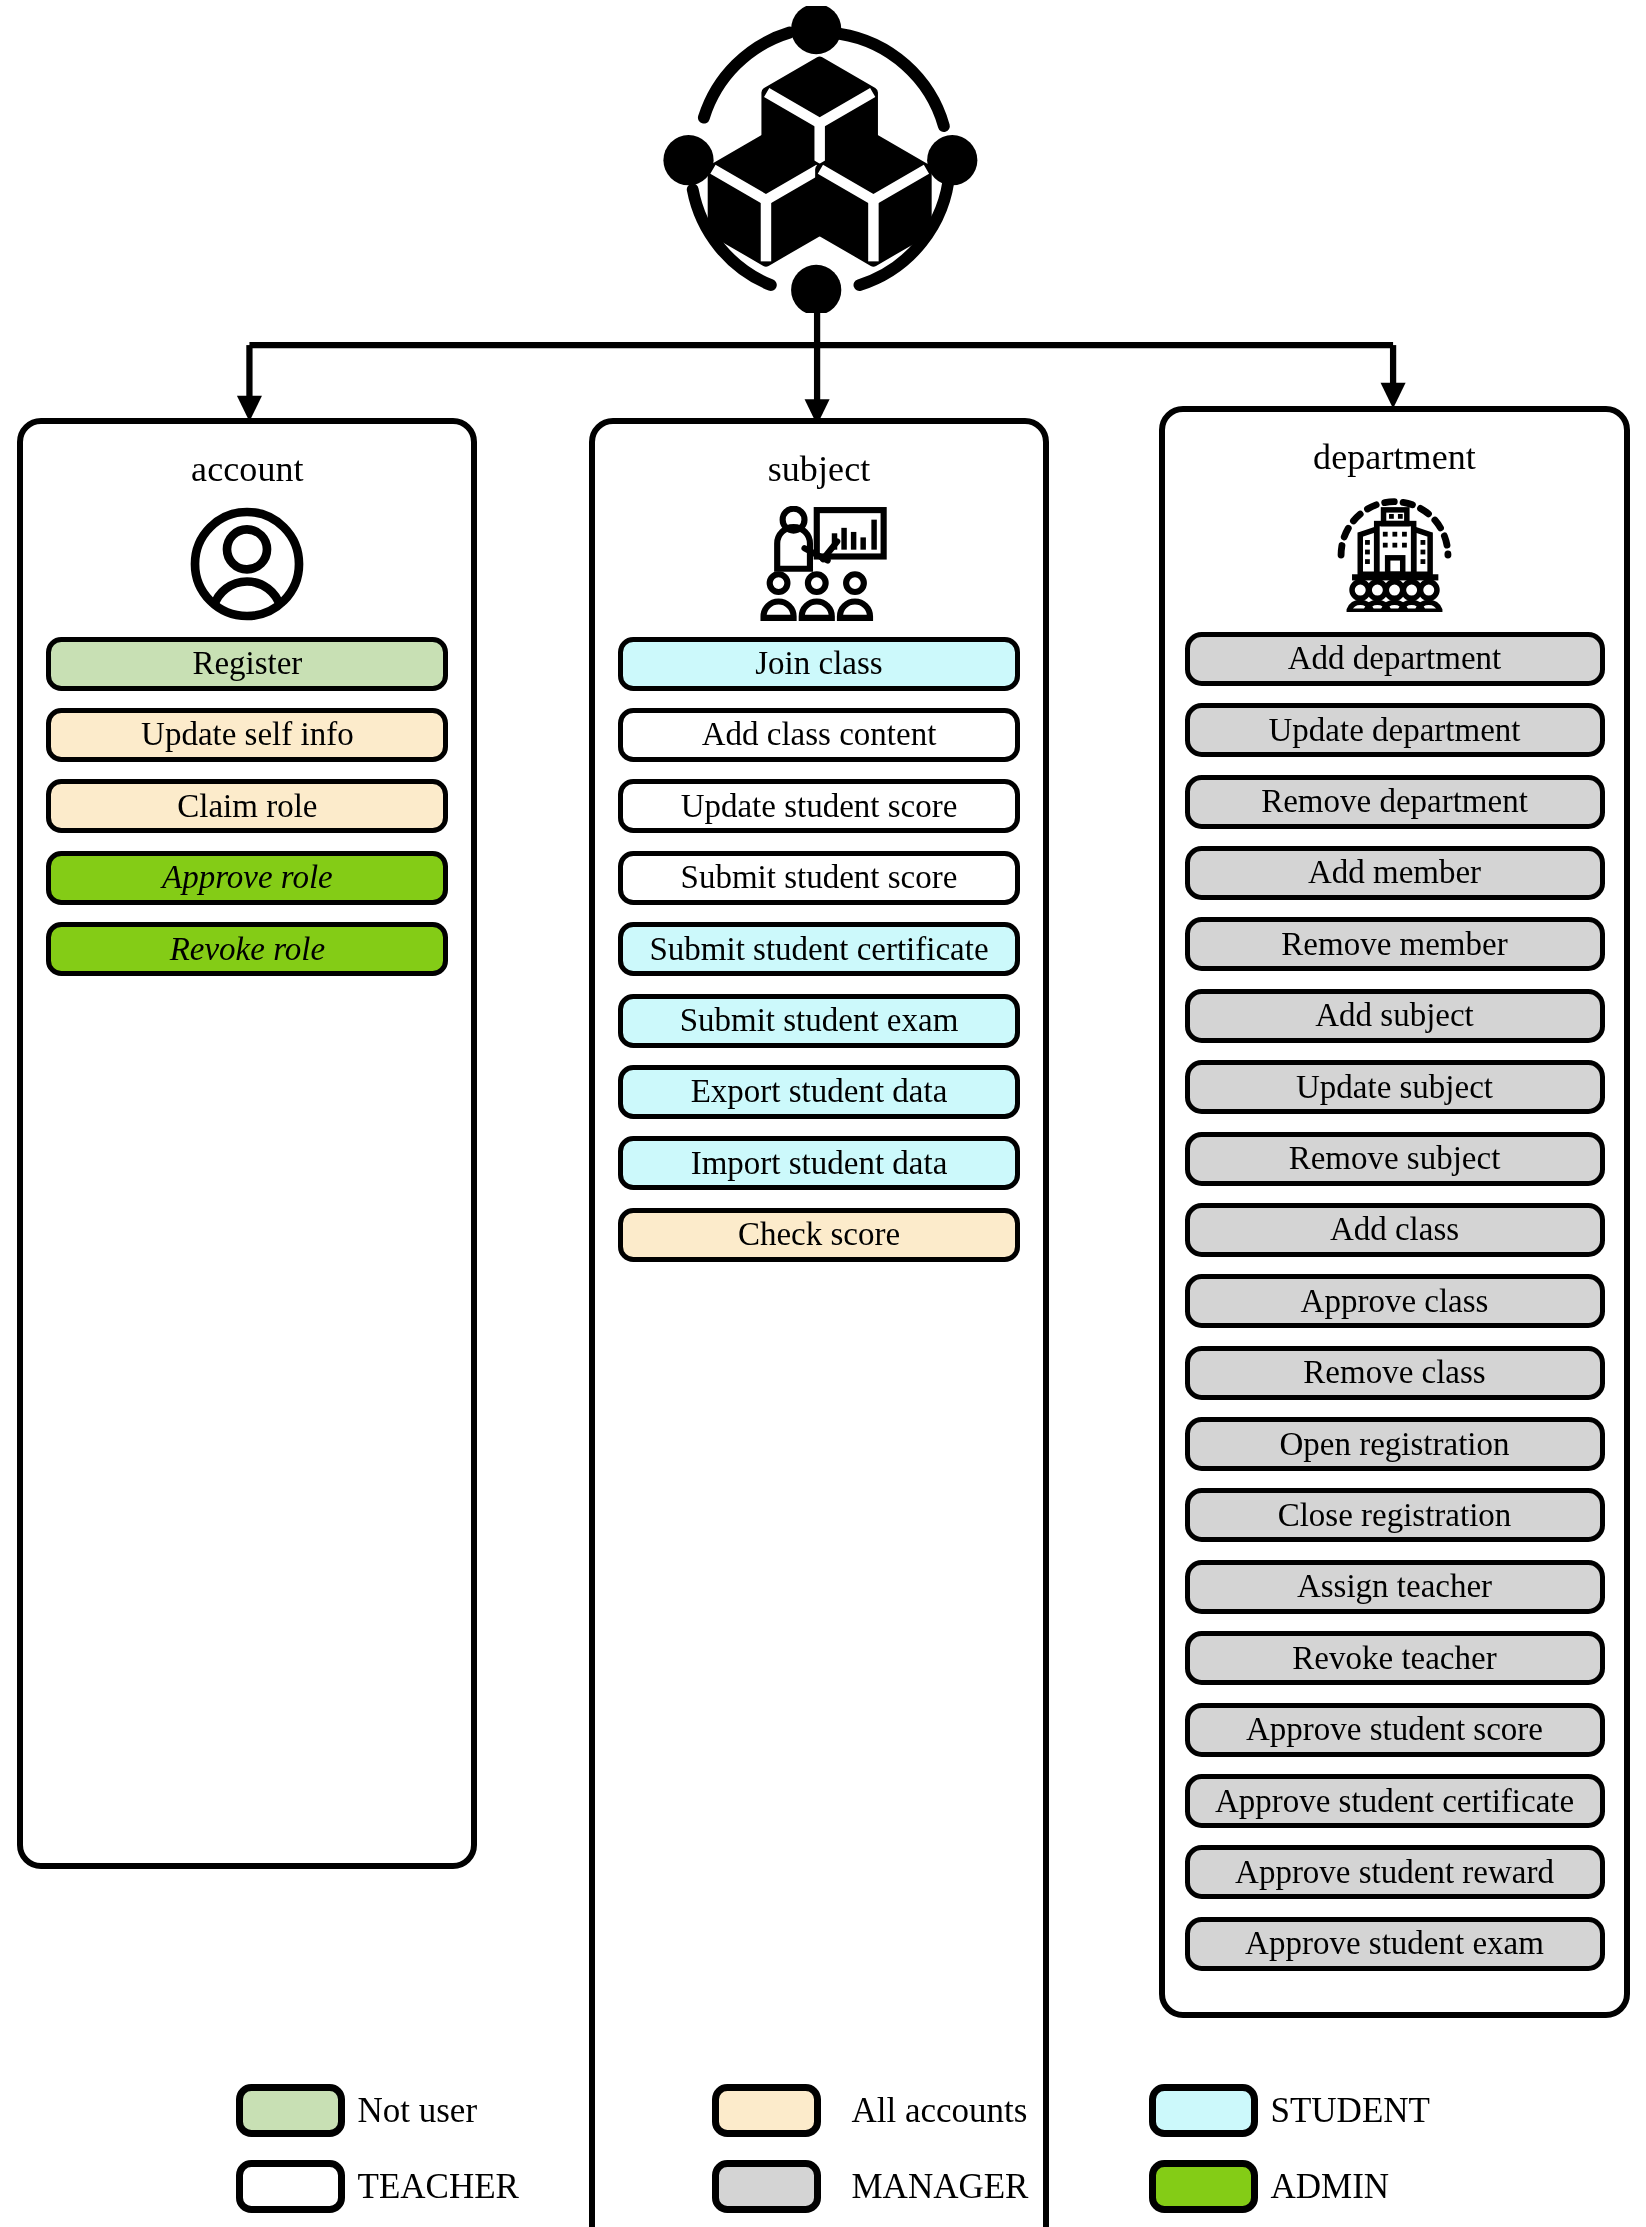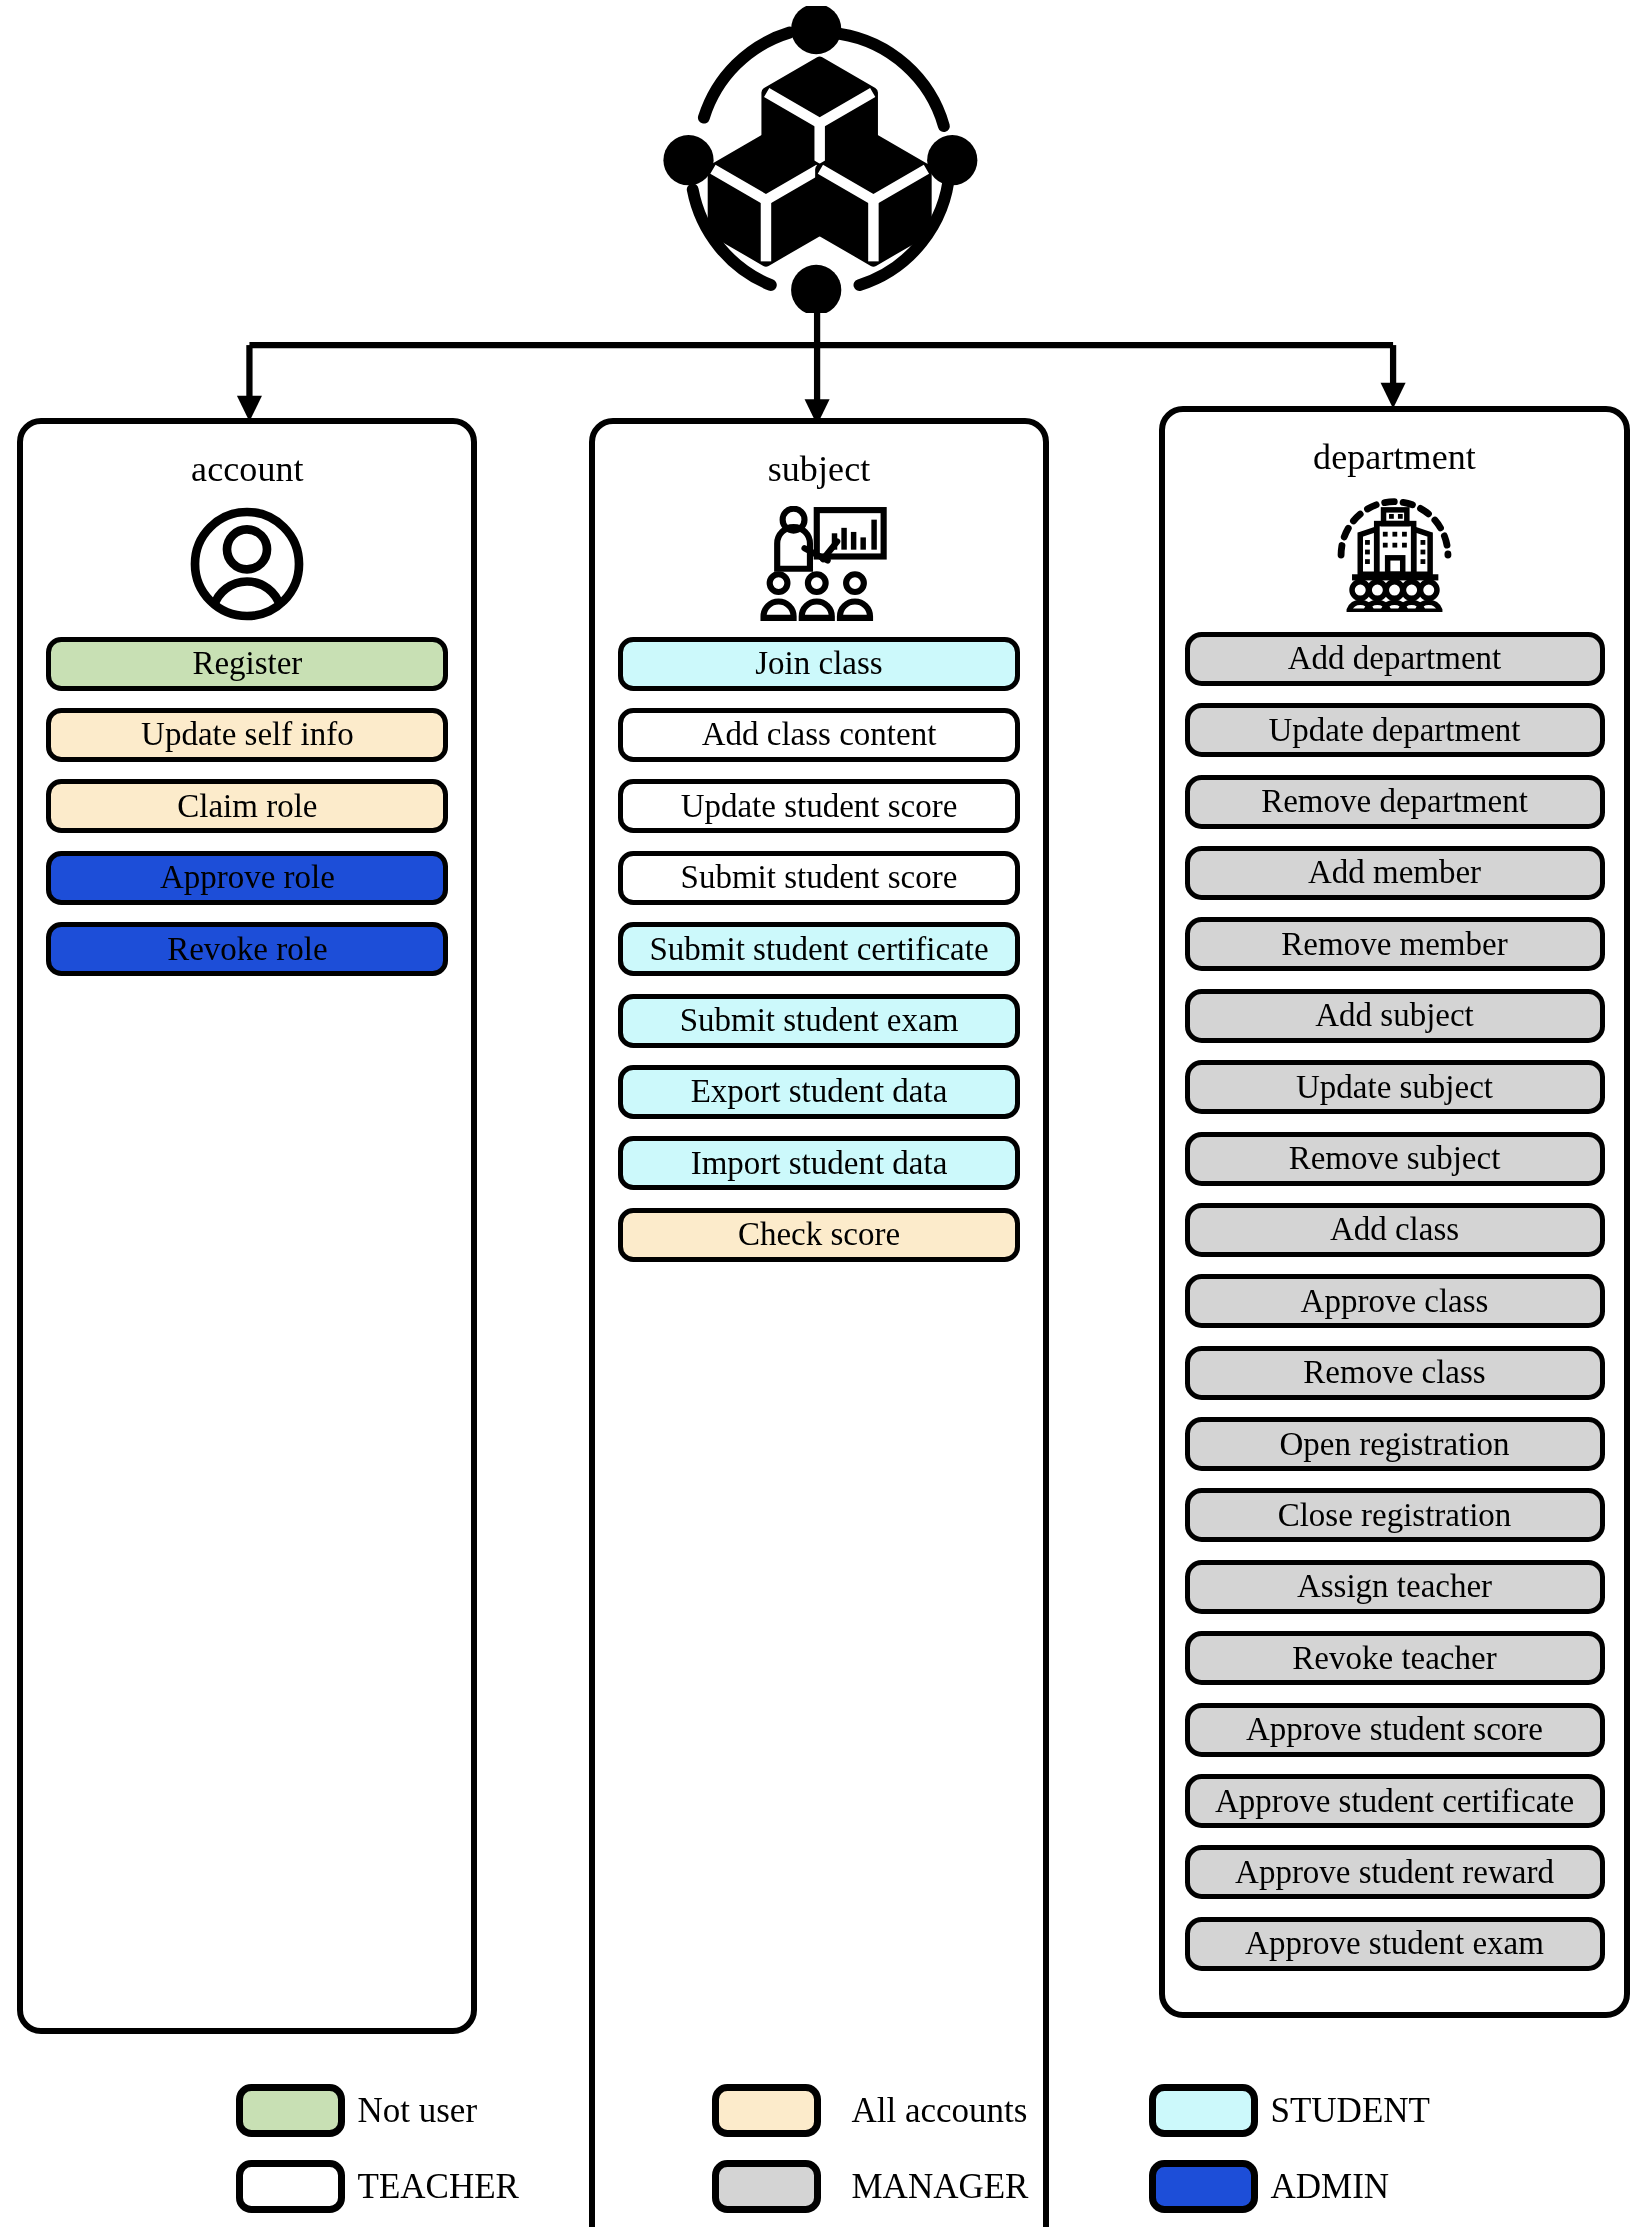--- a/index.html
+++ b/index.html
@@ -35,21 +35,21 @@
   }
 
   
   .entity-box {
     position: absolute;
     box-sizing: border-box;
     border: 6.3px solid #000000;
     border-radius: 24px;
     background: #ffffff;
   }
-  #box-account   { left: 17.4px;   top: 418px; width: 460px;  height: 1616px; }
+  #box-account   { left: 17.4px;   top: 418px; width: 460px;  height: 1451px; }
   #box-subject   { left: 589px;  top: 418px; width: 460px;  height: 1914px; }
   #box-department{ left: 1159px; top: 406px; width: 471px;  height: 1612px; }
 
   .entity-title {
     text-align: center;
     font-size: 36px;
     line-height: 1;
     margin-top: 26.5px;
     letter-spacing: 0.1px;
   }
@@ -84,21 +84,21 @@
   }
   #box-department .pill { height: 54px; margin-bottom: 17.4px; border-radius: 16.7px; margin-top: 17px; }
   #box-department .pill-list { padding: 0 19.5px; }
 
   
   .role-notuser  { background: #c8e0b4; }
   .role-all      { background: #fcebcb; }
   .role-student  { background: #ccf9fb; }
   .role-teacher  { background: #ffffff; }
   .role-manager  { background: #d4d4d4; }
-  .role-admin    { background: #1d4ed8; }
+  .role-admin    { background: #84cc16; font-style: italic; }
 
   
   #legend {
     position: absolute;
     left: 0;
     top: 2064px;
     width: 1608px;
     height: 153px;
   }
   .legend-item {

